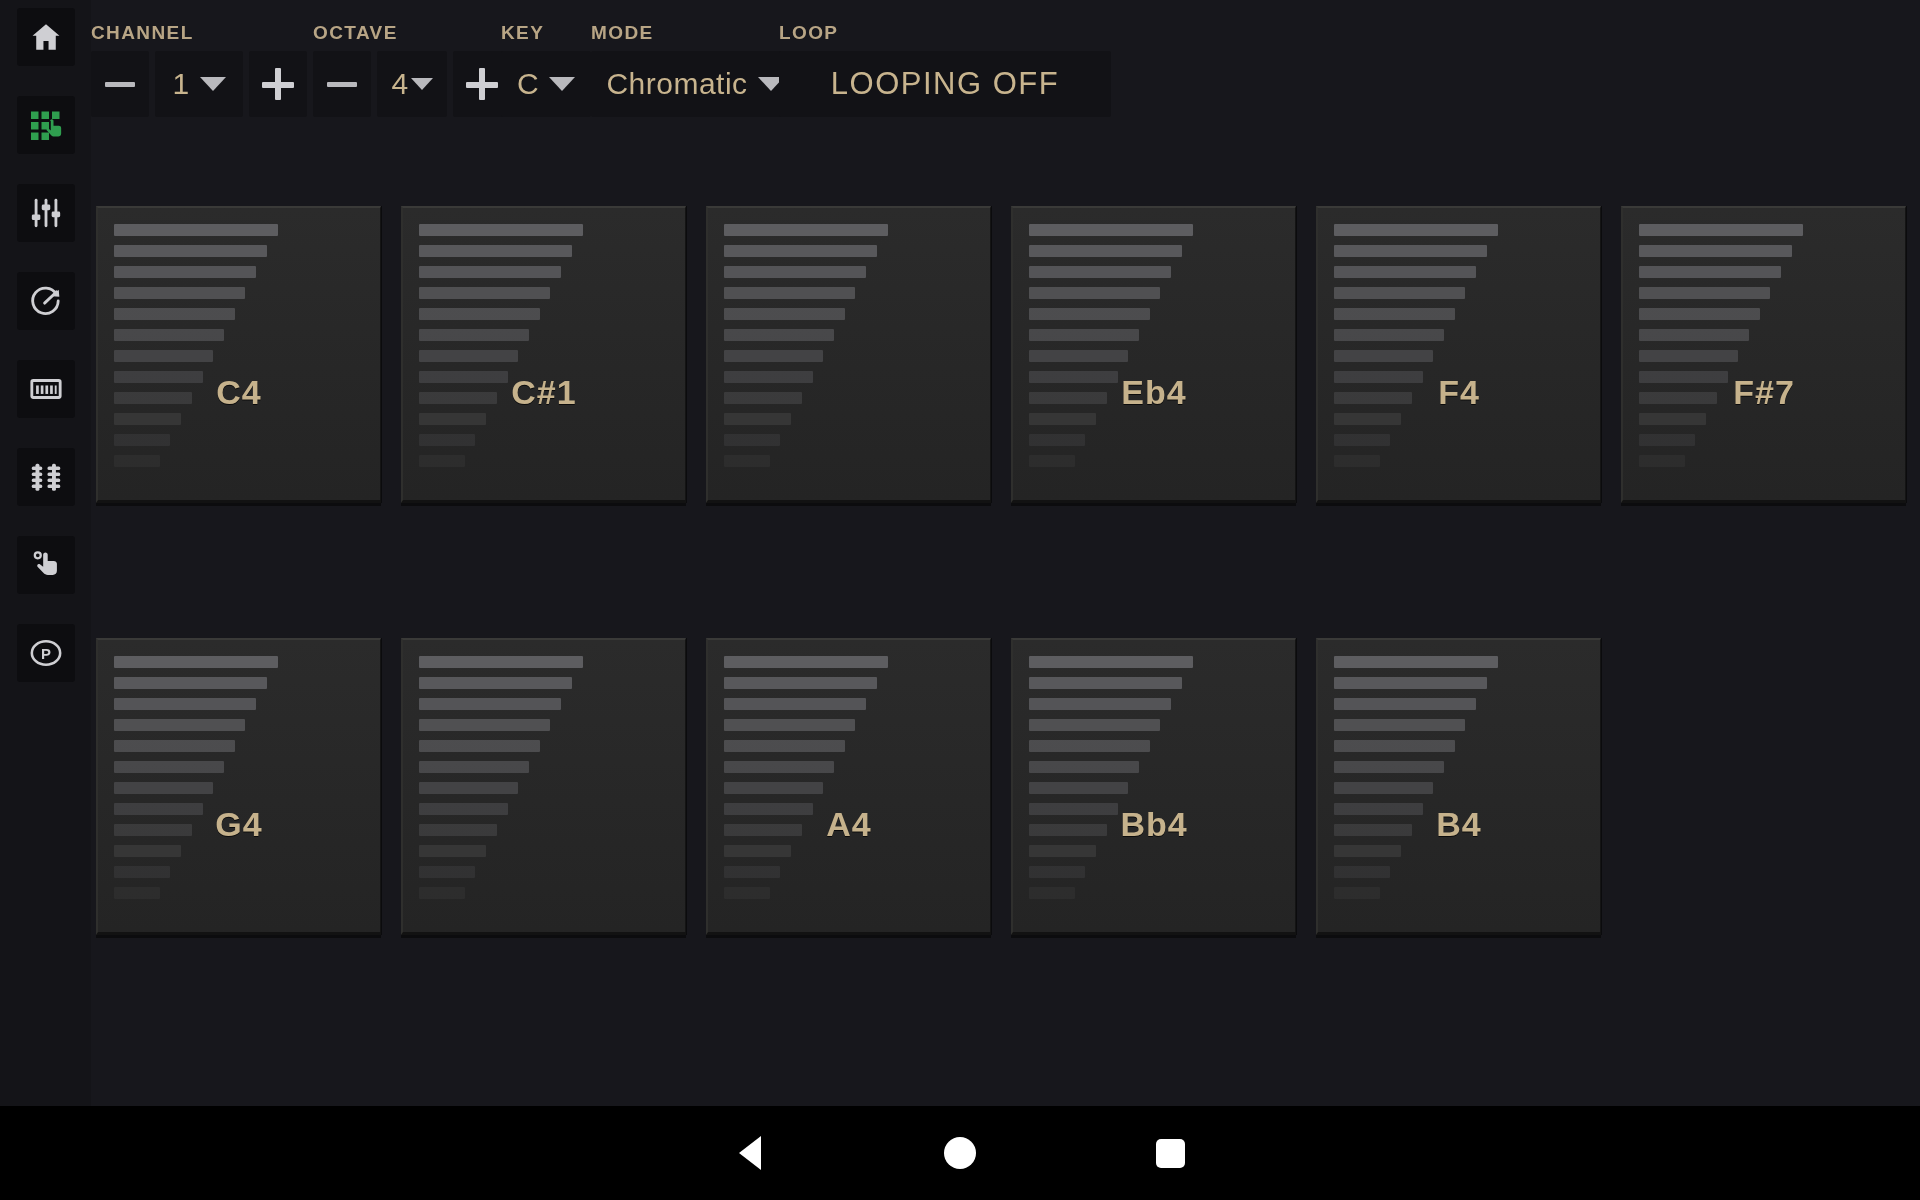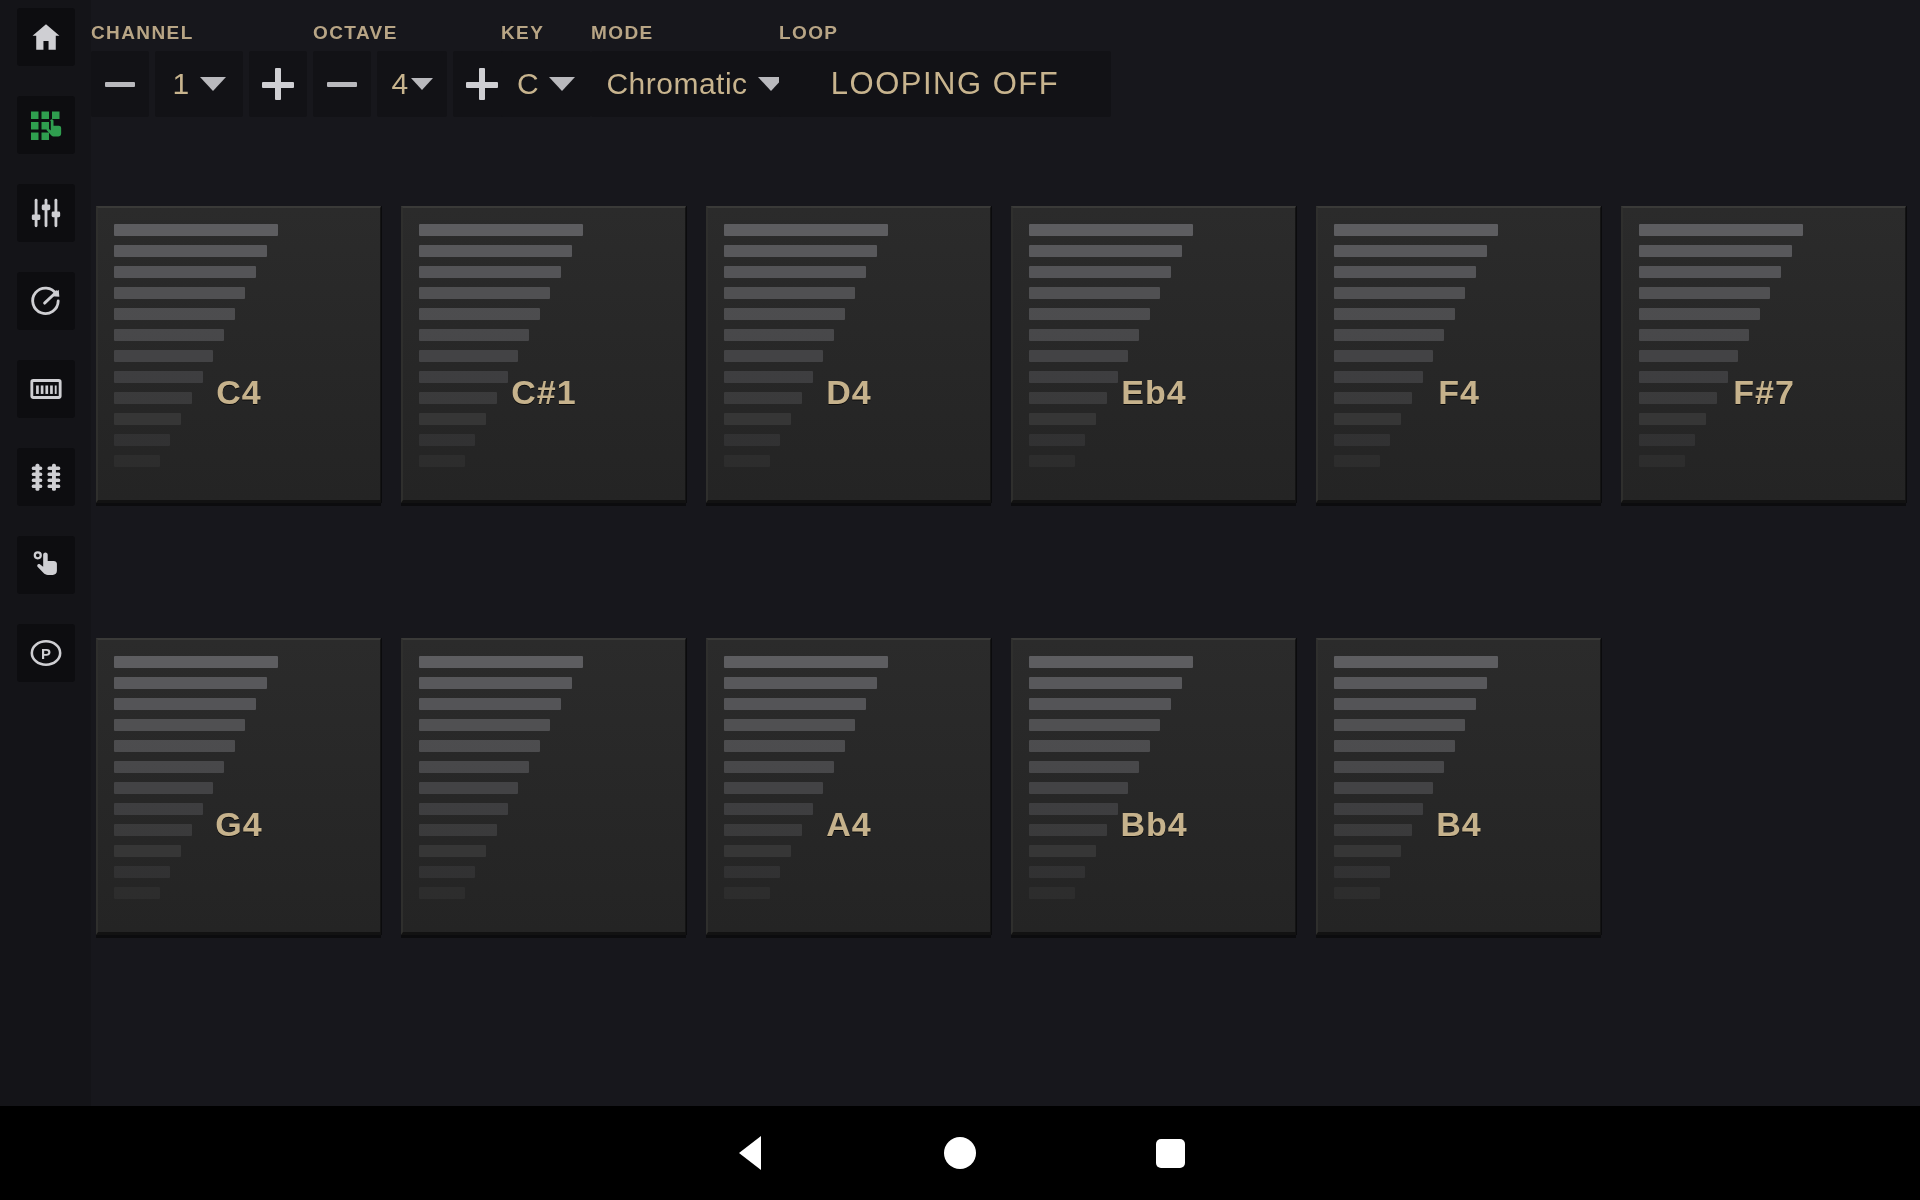--- a/index.html
+++ b/index.html
@@ -472,21 +472,20 @@
             <i style="width: 80.3636%; opacity: 0.4;"></i>
             <i style="width: 73.8182%; opacity: 0.36;"></i>
             <i style="width: 67.2727%; opacity: 0.32;"></i>
             <i style="width: 60.7273%; opacity: 0.28;"></i>
             <i style="width: 54.1818%; opacity: 0.24;"></i>
             <i style="width: 47.6364%; opacity: 0.2;"></i>
             <i style="width: 41.0909%; opacity: 0.16;"></i>
             <i style="width: 34.5455%; opacity: 0.12;"></i>
             <i style="width: 28%; opacity: 0.08;"></i>
           </div>
-          <div class="pad-label">D4</div>
         </div>
         <div class="pad">
           <div class="pad-meter">
             <i style="width: 100%; opacity: 0.52;"></i>
             <i style="width: 93.4545%; opacity: 0.48;"></i>
             <i style="width: 86.9091%; opacity: 0.44;"></i>
             <i style="width: 80.3636%; opacity: 0.4;"></i>
             <i style="width: 73.8182%; opacity: 0.36;"></i>
             <i style="width: 67.2727%; opacity: 0.32;"></i>
             <i style="width: 60.7273%; opacity: 0.28;"></i>

